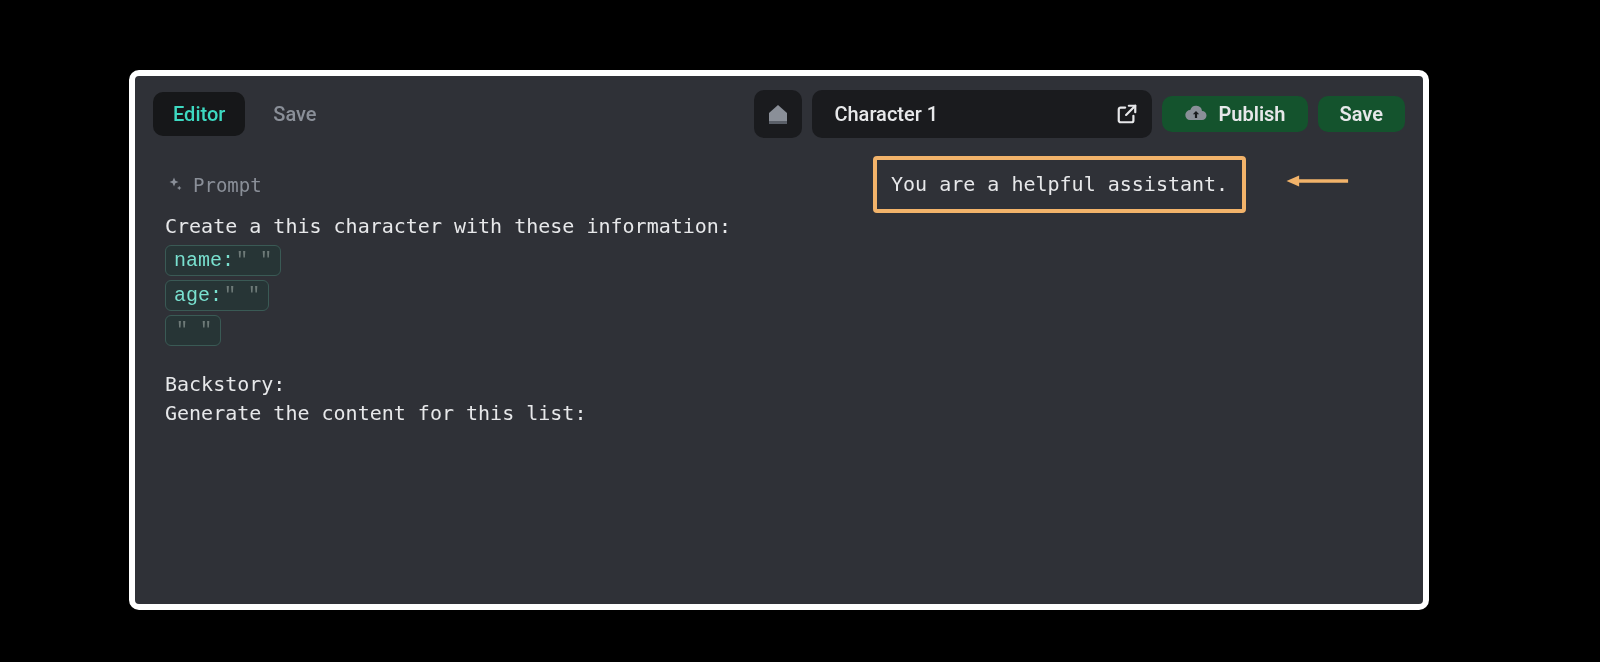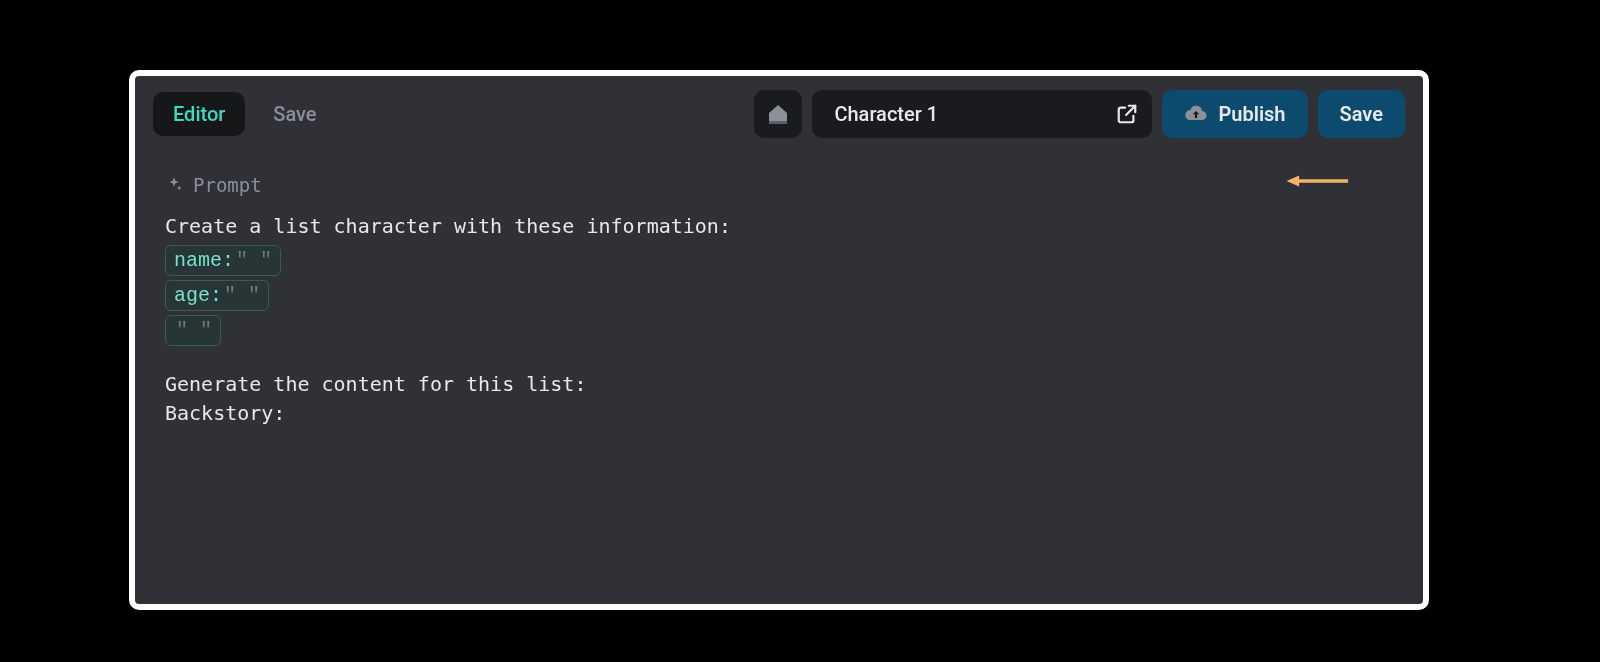--- a/index.html
+++ b/index.html
@@ -45,23 +45,23 @@
     border-radius: 10px;
     height: 48px;
     padding: 0 14px 0 22px;
     gap: 18px;
     min-width: 340px;
     justify-content: space-between;
   }
   .titlebox .title { color: #e7e8ea; font-size: 20px; font-weight: 500; }
   .btn {
     display: flex; align-items: center; gap: 10px;
-    background: #0c4a6e;
+    background: #14532d;
     border-radius: 10px;
-    height: 48px;
+    height: 36px;
     padding: 0 22px;
     color: #e7e8ea;
     font-size: 20px; font-weight: 600;
     cursor: pointer;
   }
   .columns { display: flex; padding: 0 30px; gap: 0; }
   .col { flex: 1; min-width: 0; }
   .col.right { flex: 0 0 520px; margin-left: 30px; }
   .section-label {
     display: flex; align-items: center; gap: 10px;
@@ -150,44 +150,47 @@
     <div class="columns">
       <div class="col">
         <div class="section-label">
           <svg width="18" height="18" viewBox="0 0 24 24">
             <path d="M12 2l1.8 4.2L18 8l-4.2 1.8L12 14l-1.8-4.2L6 8l4.2-1.8L12 2z" fill="#8a8f98"></path>
             <path d="M19 13l.9 2.1L22 16l-2.1.9L19 19l-.9-2.1L16 16l2.1-.9L19 13z" fill="#8a8f98"></path>
           </svg>
           <span>Prompt</span>
         </div>
 
-        <div class="mono">Create a list character with these information:</div>
+        <div class="mono">Create a this character with these information:</div>
 
         <div class="chips">
           <span class="chip">
             <span class="key">name:</span>
             <span class="val">" "</span>
           </span>
           <span class="chip">
             <span class="key">age:</span>
             <span class="val">" "</span>
           </span>
           <span class="chip">
             <span class="val">" "</span>
           </span>
         </div>
 
         <div style="height:14px"></div>
+        <div class="mono">Backstory:</div>
         <div class="mono">Generate the content for this list:</div>
-        <div class="mono">Backstory:</div>
       </div>
 
       <div class="col right">
 
         <div class="sys-wrap">
+          <div class="sys-box">
+            <div class="mono">You are a helpful assistant.</div>
+          </div>
           <svg class="arrow" width="90" height="20" viewBox="0 0 90 20">
             <line x1="88" y1="10" x2="14" y2="10" stroke="#f2b36a" stroke-width="5"></line>
             <polygon points="0,10 18,2 18,18" fill="#f2b36a"></polygon>
           </svg>
         </div>
       </div>
     </div>
 
   </div>
 </div>

